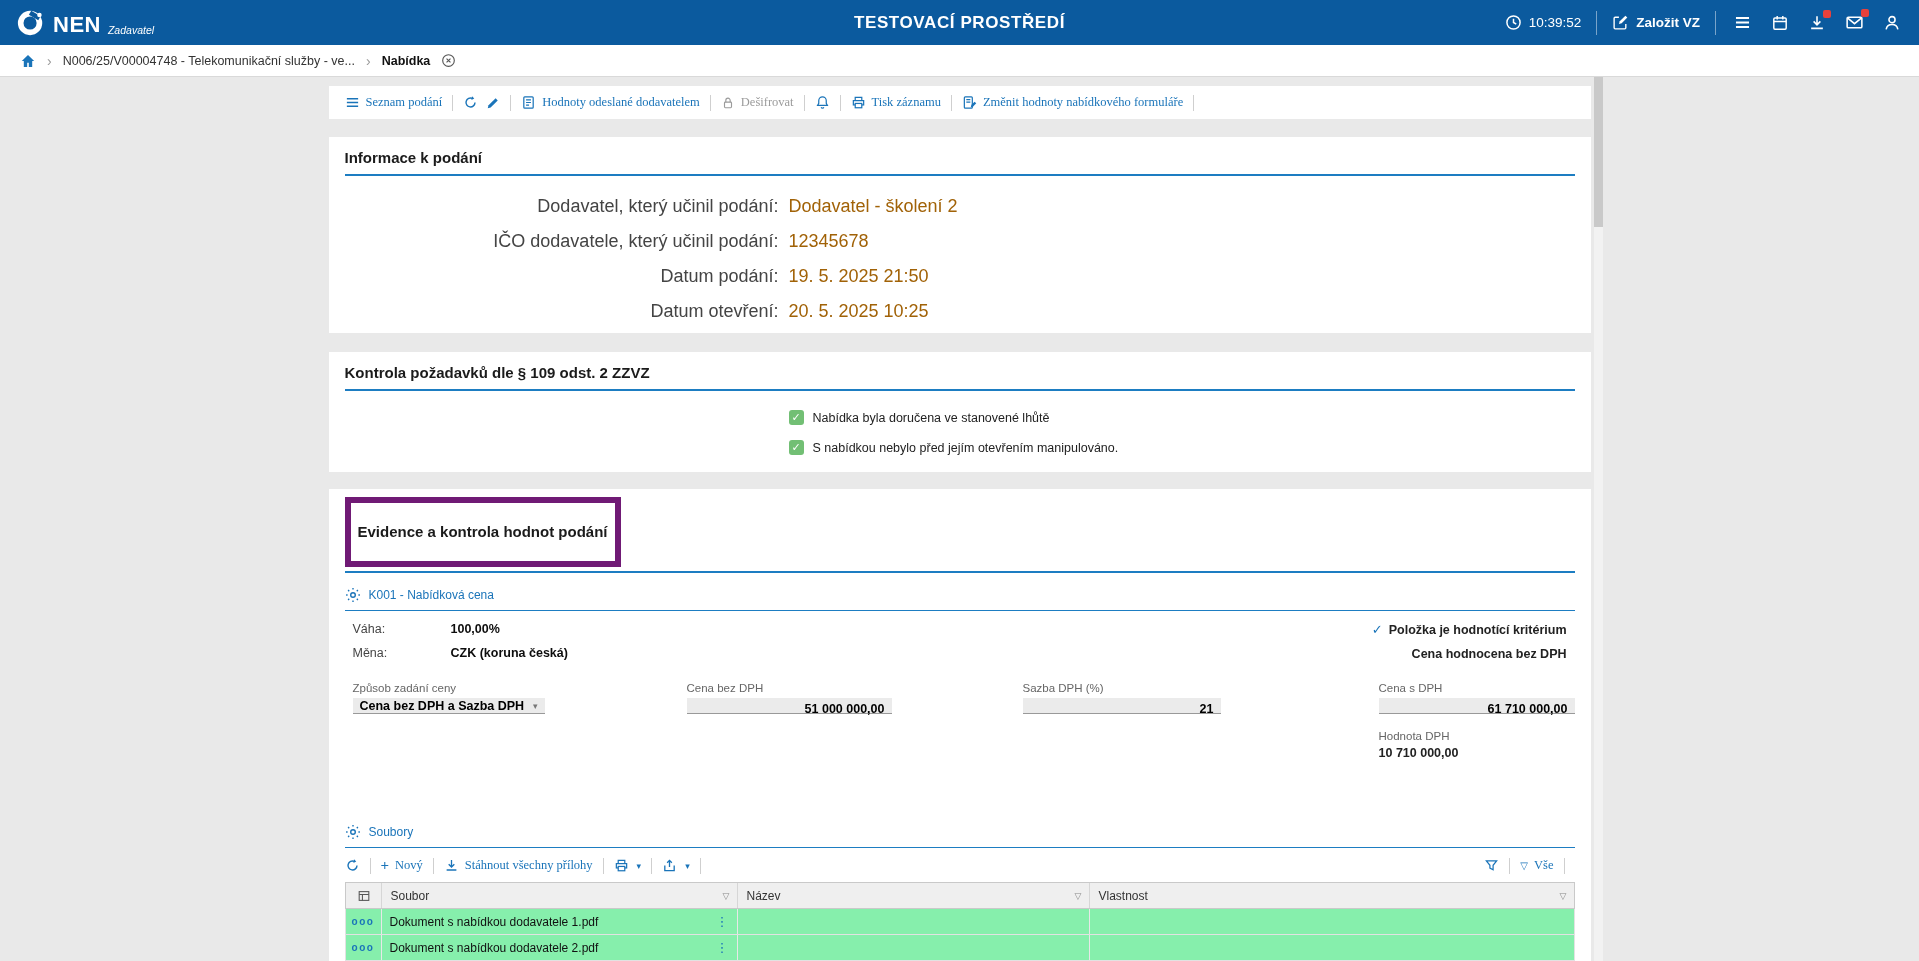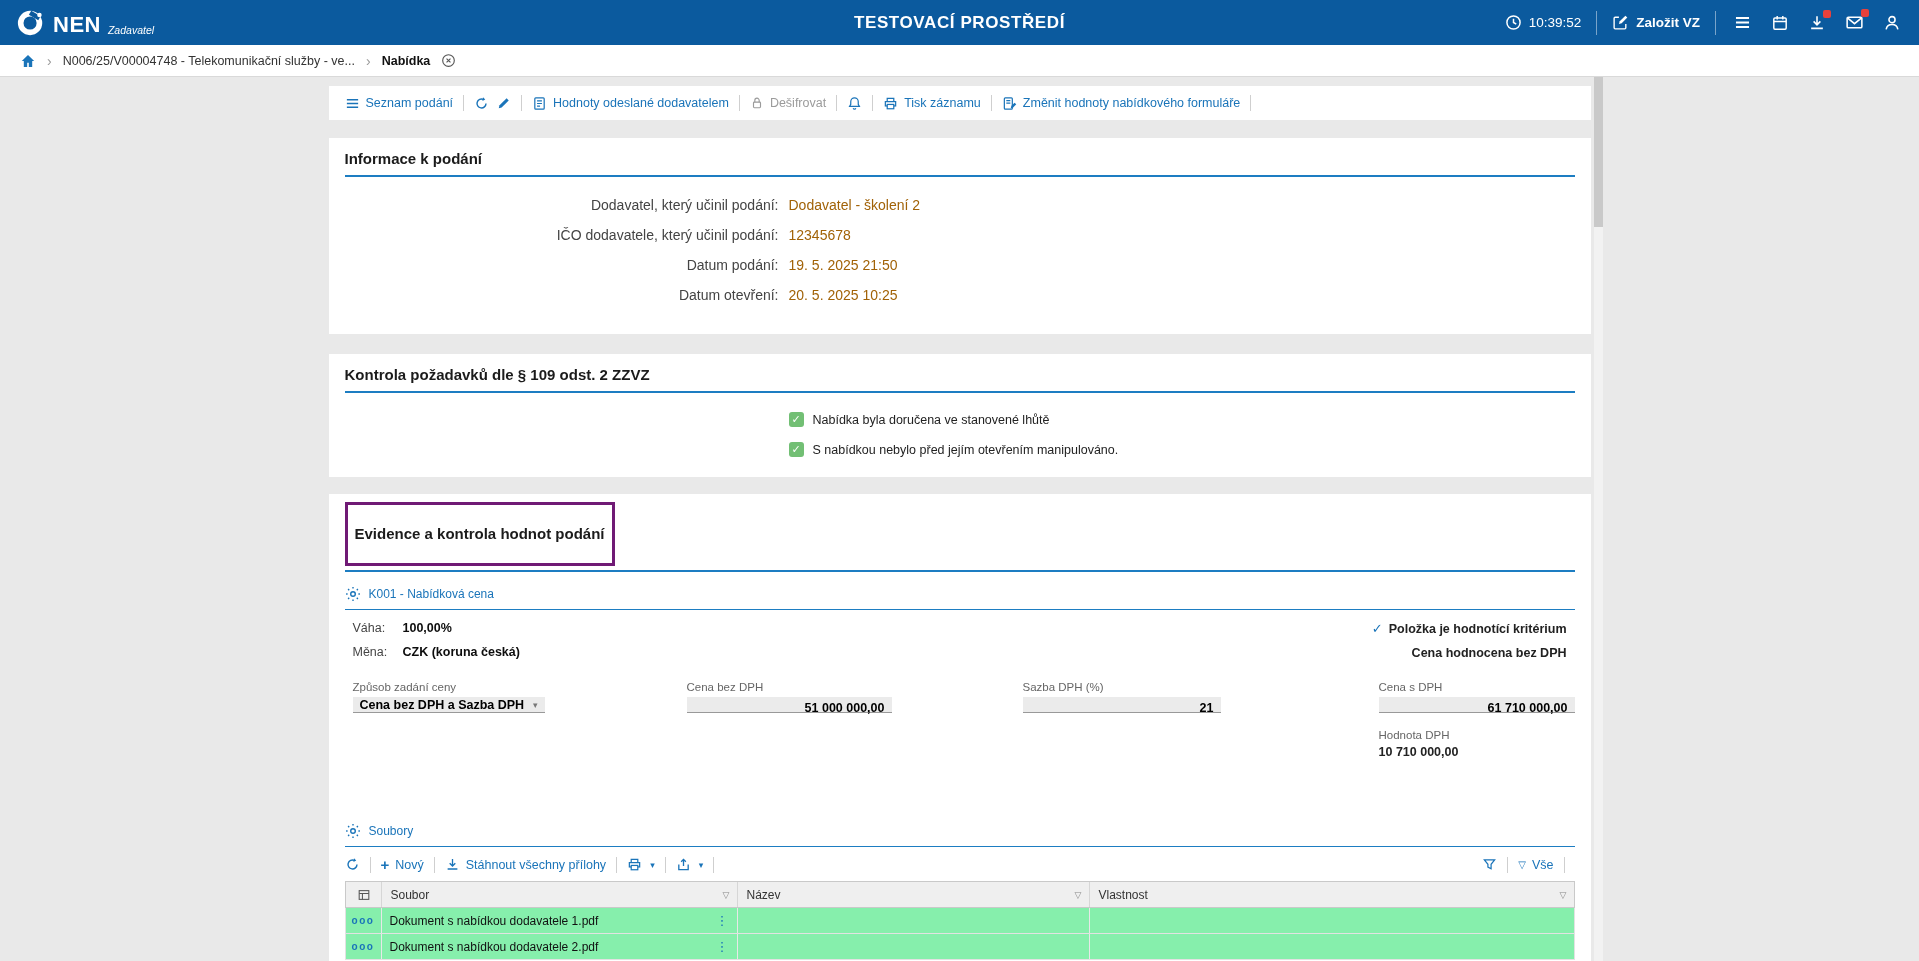--- a/index.html
+++ b/index.html
@@ -38,46 +38,46 @@
           display:flex; flex-direction:column; }
   .gap18 { height:18px; } .gap20 { height:20px; } .gap17 { height:17px; }
   .block { background:#fff; padding:0 16px; }
   .vscroll { position:absolute; top:0; left:calc(50% + 634px); width:9px; height:884px;
              background:#f2f2f2; }
   .vscroll-thumb { width:9px; height:150px; background:#c9c9c9; }
 
   
   .toolbar-bar { background:#fff; height:34px; display:flex; align-items:center; padding:0 16px; }
   .tlink { display:flex; align-items:center; gap:6px; color:#1a74b9; font-size:12.5px;
-           background:none; border:none; cursor:pointer; font-family:Liberation Sans, sans-serif; white-space:nowrap; }
+           background:none; border:none; cursor:pointer; font-family:Liberation Serif, serif; white-space:nowrap; }
   .tlink.disabled { color:#9b9b9b; cursor:default; }
   .tsep { width:1px; height:16px; background:#cfcfcf; margin:0 10px; }
   .caret { font-size:9px; color:#1a74b9; margin-left:2px; }
 
   
   .section-title { font-size:15px; font-weight:bold; color:#1b1b1b; padding:12px 0 8px; }
   .blue-rule { border-bottom:2px solid #1d7dc2; }
   .info-body { padding:20px 0 6px; }
-  .info-row { display:flex; margin-bottom:14px; font-size:14px; }
+  .info-row { display:flex; margin-bottom:14px; font-size:18px; }
   .info-label { width:434px; text-align:right; color:#444; margin-right:10px; }
   .info-value { font-weight:normal; color:#a16207; }
 
   .check-row { display:flex; align-items:center; gap:9px; margin-left:444px;
                margin-bottom:15px; font-size:12.5px; color:#222; }
   .check-box { width:15px; height:15px; background:#72bf74; border-radius:3px; color:#fff;
                font-size:11px; font-weight:bold; display:flex; align-items:center; justify-content:center; }
 
-  .red-box { display:inline-block; border:3px solid #701a75; padding:20px 7px; }
+  .red-box { display:inline-block; border:6px solid #701a75; padding:20px 7px; }
 
   .sub-header { display:flex; align-items:center; gap:8px; color:#1a74b9; font-size:12px;
                 padding:14px 0 7px; border-bottom:1px solid #1d7dc2; }
   .sub-header .sicon { color:#1a74b9; display:flex; }
 
   .k-meta { display:flex; padding:11px 8px 0; font-size:12.5px; }
-  .k-meta-row { display:flex; margin-bottom:10px; }
+  .k-meta-row { display:flex; margin-bottom:10px;gap:48px; }
   .k-label { width:50px; color:#444; }
   .k-value { font-weight:bold; color:#0d0d0d; }
   .k-meta-right { margin-left:auto; text-align:right; }
   .k-meta-right .row1 { display:flex; align-items:center; gap:6px; justify-content:flex-end;
                         font-weight:bold; margin-bottom:10px; }
   .blue-check { color:#1a74b9; font-weight:bold; font-size:13px; }
   .k-meta-right .row2 { font-weight:bold; }
 
   .k-form { position:relative; height:118px; margin-top:12px; }
   .fcol { position:absolute; top:0; }

